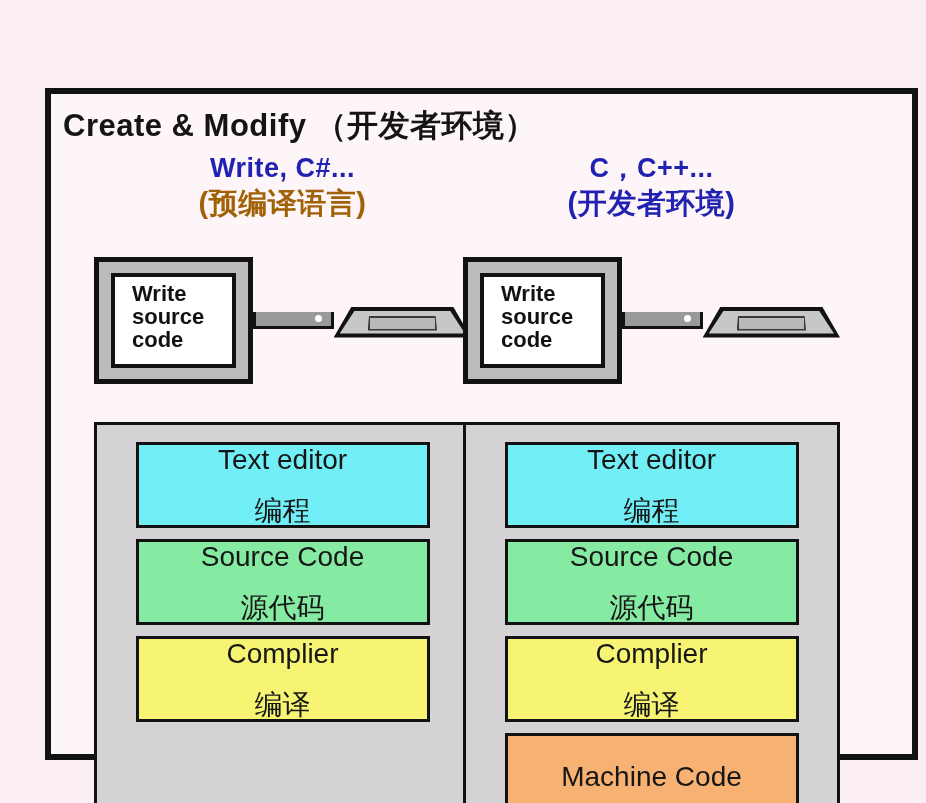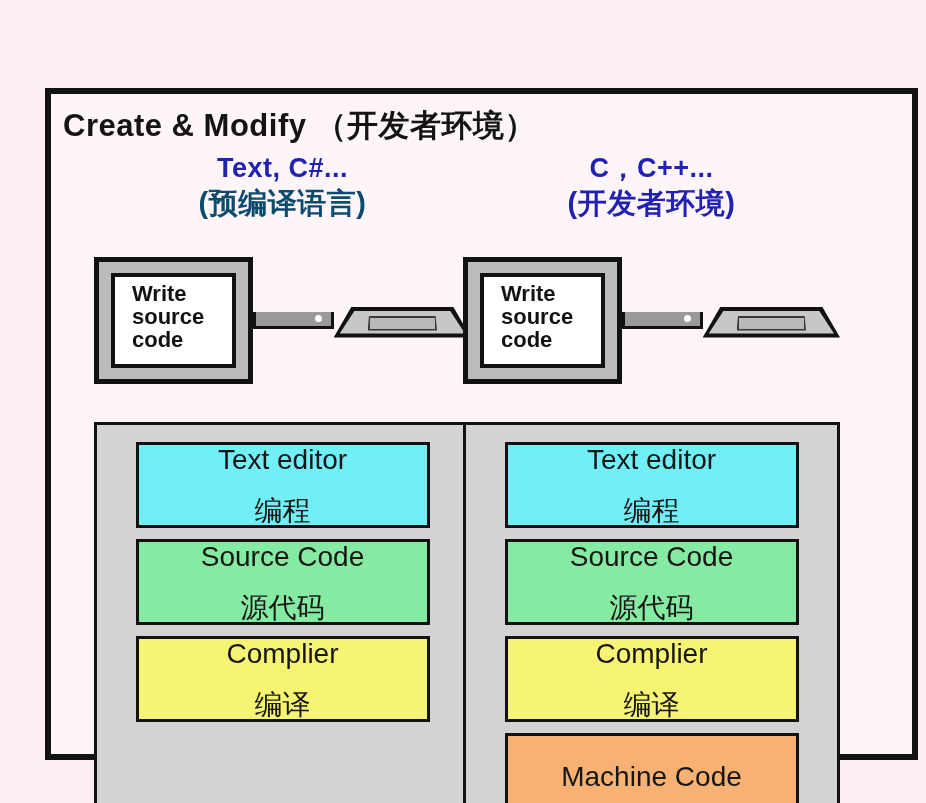--- a/index.html
+++ b/index.html
@@ -67,22 +67,22 @@
 </style>
 </head>
 <body>
 
 <div class="stage" style="background: rgb(251, 238, 244);">
   <div class="frame" style="background: rgb(253, 245, 248);">
 
     <div class="title">Create &amp; Modify （开发者环境）</div>
 
     <div class="col col-left">
-      <div class="lang-line1" style="color: rgb(33, 33, 178);">Text, C#...</div>
-      <div class="lang-line2" style="color: #0c4a6e;">(预编译语言)</div>
+      <div class="lang-line1" style="color: rgb(33, 33, 178);">Write, C#...</div>
+      <div class="lang-line2" style="color: #a16207;">(预编译语言)</div>
 
       <div class="monitor-area">
         <div class="monitor">
           <div class="screen">
             <div class="screen-text">Write source code</div>
           </div>
         </div>
         <div class="stand">
           <span class="stand-dot"></span>
         </div>

